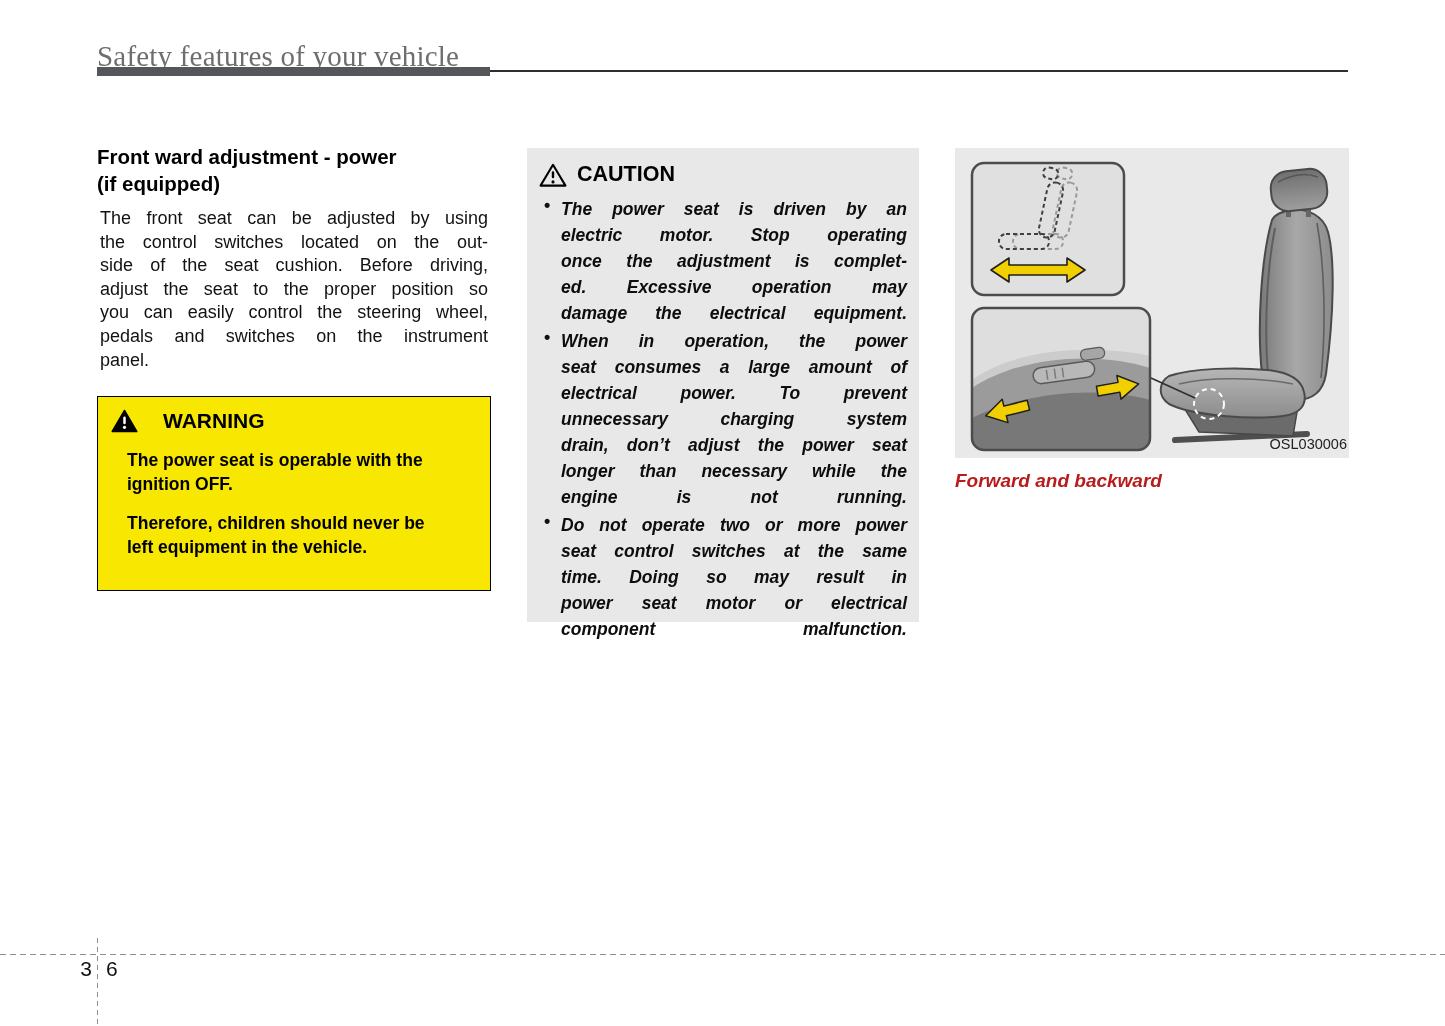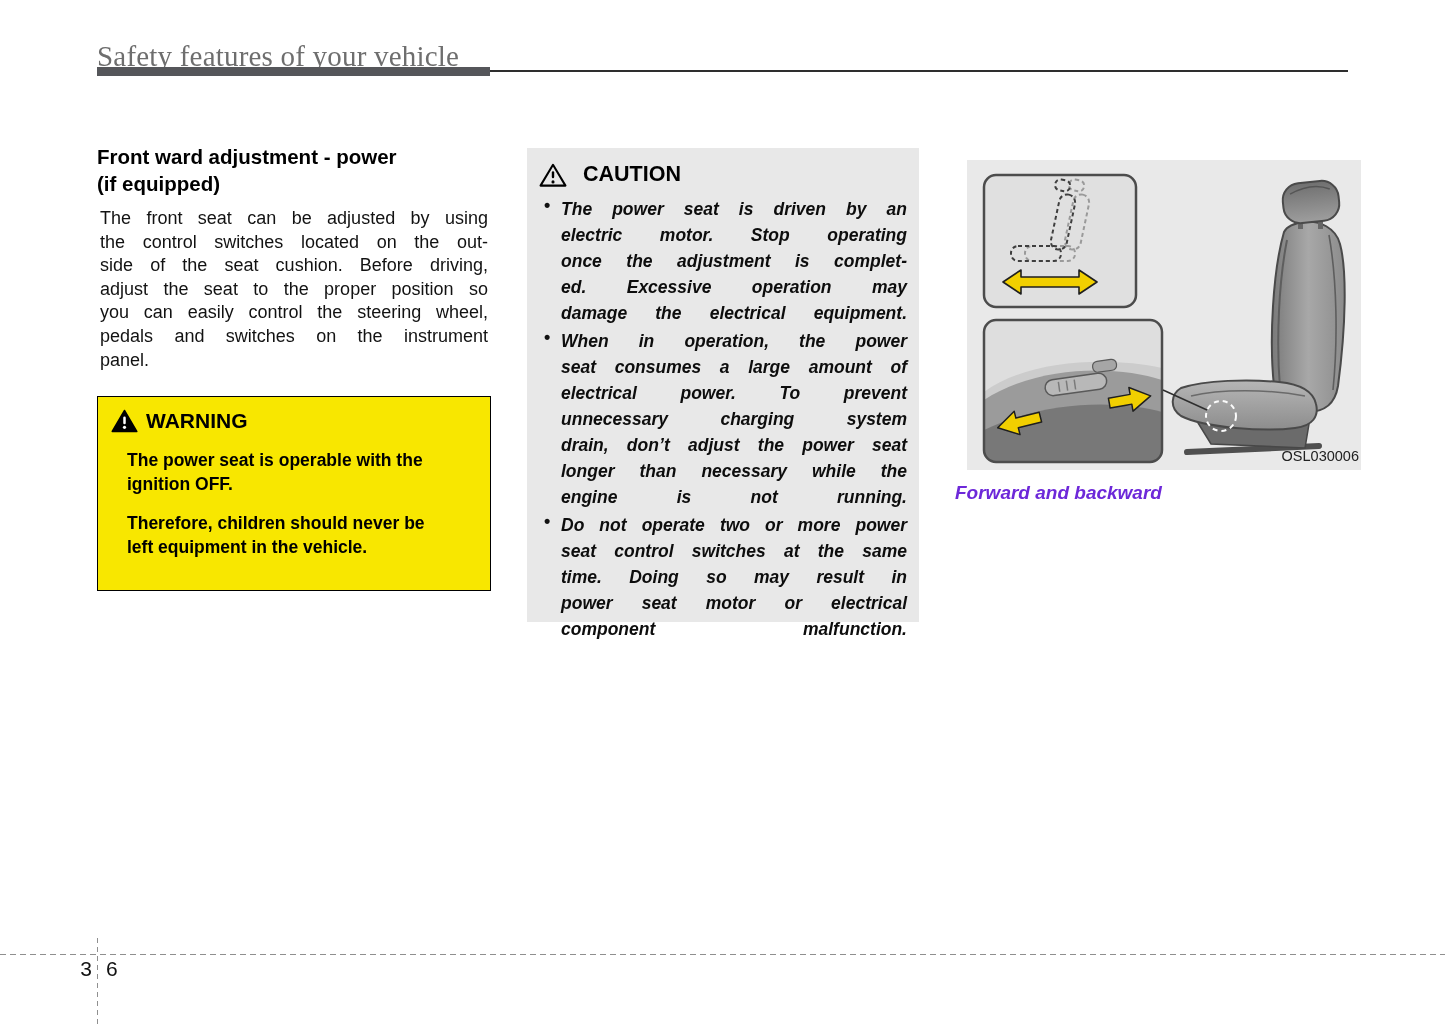--- a/index.html
+++ b/index.html
@@ -16,40 +16,40 @@
   .rule-thin{position:absolute;left:97px;top:70px;width:1251px;height:2px;background:#2e2e2e;}
   .rule-thick{position:absolute;left:97px;top:67px;width:393px;height:9px;background:#55565a;}
 
   
   .col-left{position:absolute;left:97px;top:143px;width:394px;}
   .section-heading{margin:0 0 10px;font-size:20.5px;line-height:27px;font-weight:bold;color:#000;white-space:pre-line;}
   .body-text{margin:3px;font-size:18px;line-height:23.6px;white-space:pre-line;
     text-align:justify;text-align-last:justify;}
   .warning-box{margin-top:24px;background:#f8e700;border:1px solid #000;
     padding:12px 13px 15px;box-sizing:border-box;}
-  .warning-head{display:flex;align-items:center;gap:8px;margin:0 0 8px;}
+  .warning-head{display:flex;align-items:center;gap:25px;margin:0 0 8px;}
   .warning-title{font-size:21px;font-weight:bold;color:#000;}
   .warning-text{margin:16px;font-size:17.5px;line-height:23.5px;font-weight:bold;white-space:pre-line;color:#000;}
   .warning-text + .warning-text{margin-top:4px;}
 
   
   .caution-box{position:absolute;left:527px;top:148px;width:392px;height:474px;
     background:#e8e8e8;padding:14px 12px;box-sizing:border-box;}
-  .caution-head{display:flex;align-items:center;gap:16px;margin:0 0 9px;}
+  .caution-head{display:flex;align-items:center;gap:10px;margin:0 0 9px;}
   .caution-title{font-size:21.5px;font-weight:bold;color:#000;}
   .bullet{position:relative;padding-left:22px;margin:0 0 2px;}
   .bullet-marker{position:absolute;left:5px;top:-1px;font-size:18px;font-weight:bold;}
   .bullet-text{font-size:17.5px;line-height:26px;font-weight:bold;font-style:italic;
     white-space:pre-line;text-align:justify;text-align-last:justify;color:#0d0d0d;}
 
   
   .col-right{position:absolute;left:955px;top:148px;width:394px;}
-  .figure{margin:12px;}
+  .figure{margin:0;}
   .figure svg{display:block;}
-  .figure-caption{margin:12px 0 25px;font-size:19px;font-weight:bold;font-style:italic;color:#6d28d9;}
+  .figure-caption{margin:12px 0 25px;font-size:19px;font-weight:bold;font-style:italic;color:#b91c1c;}
 
   
   .crop-h{position:absolute;left:0;top:954px;width:1445px;height:1px;
     background:repeating-linear-gradient(90deg,#8f8f8f 0 6px,transparent 6px 10px);}
   .crop-v{position:absolute;left:97px;top:938px;width:1px;height:88px;
     background:repeating-linear-gradient(180deg,#8f8f8f 0 5px,transparent 5px 9px);}
   .page-num{position:absolute;top:957px;font-size:21px;color:#111;}
   .pn-left{left:66px;width:26px;text-align:right;}
   .pn-right{left:106px;}
   .icon{display:inline-flex;flex:0 0 auto;}

